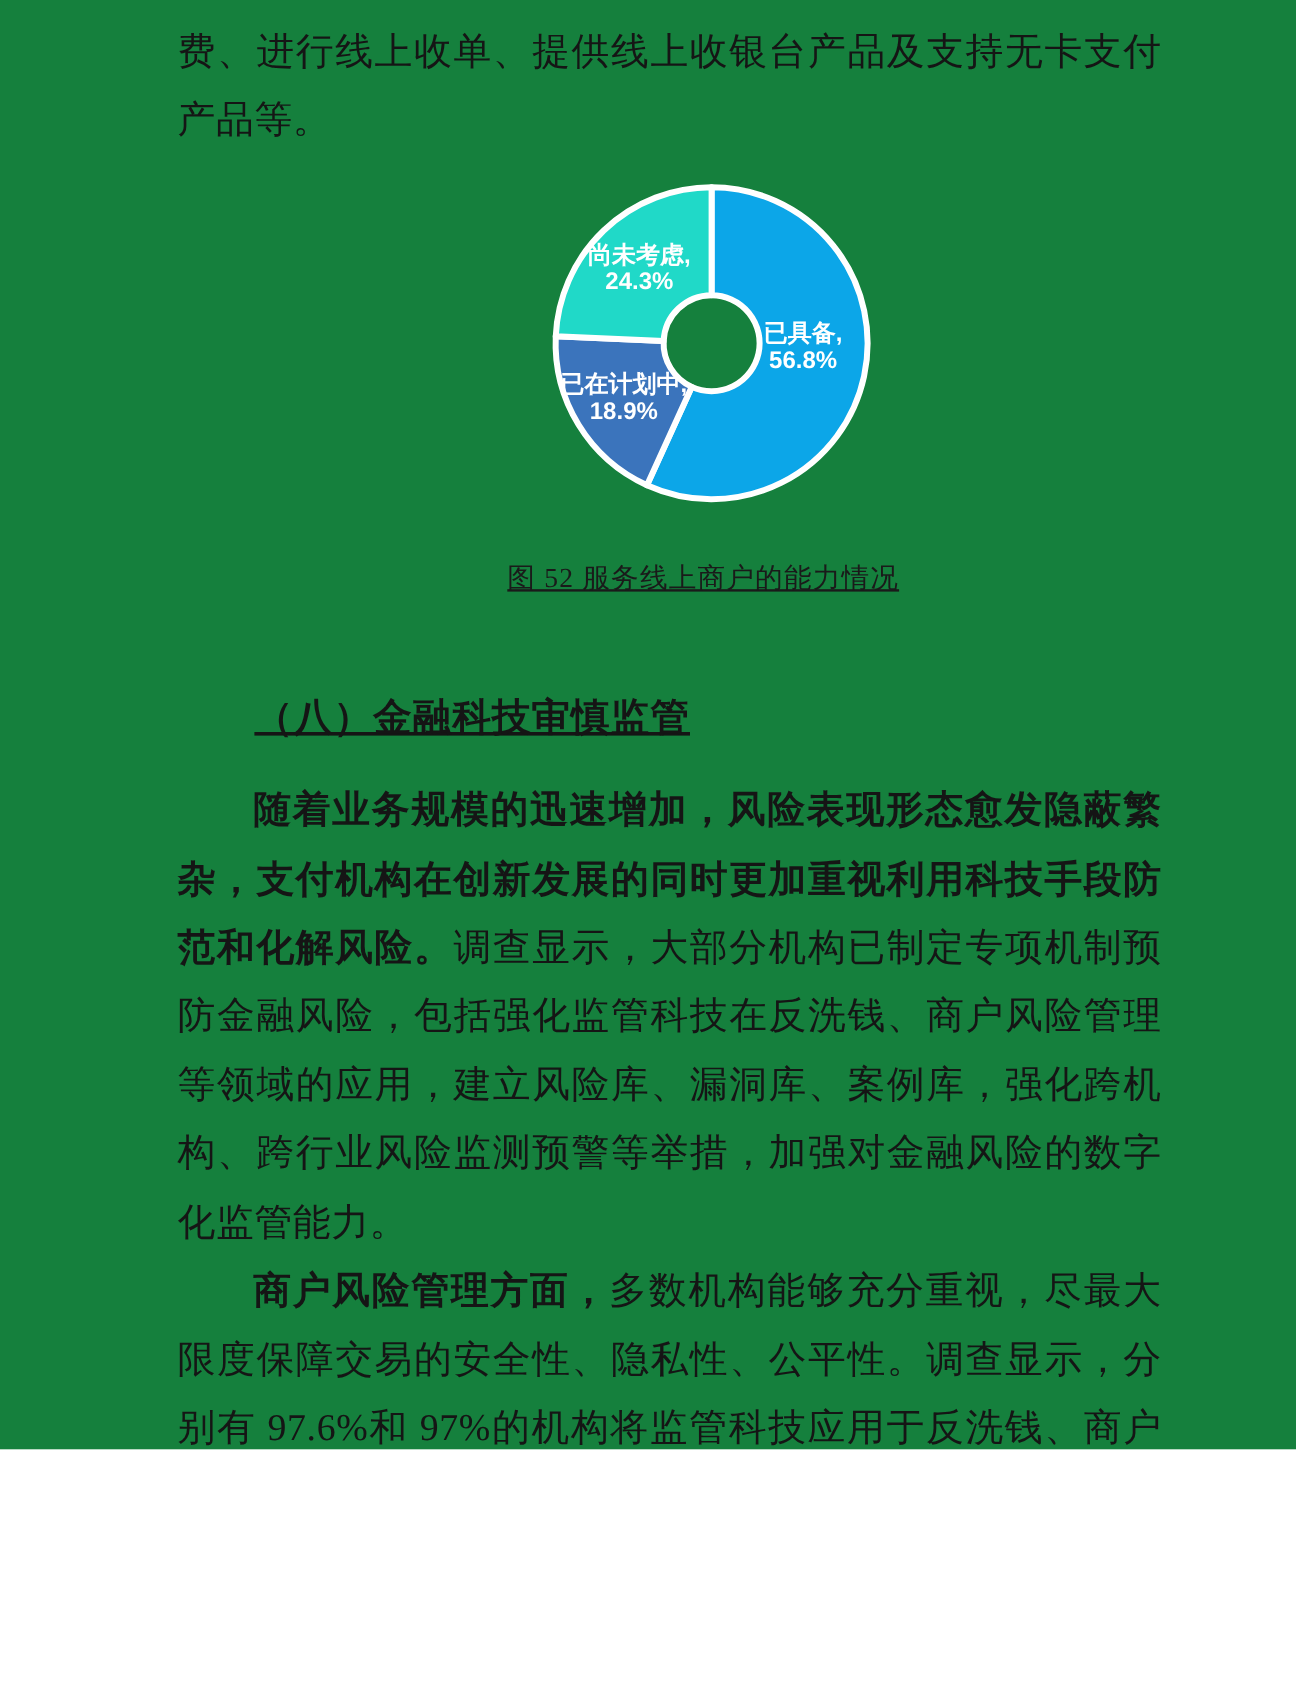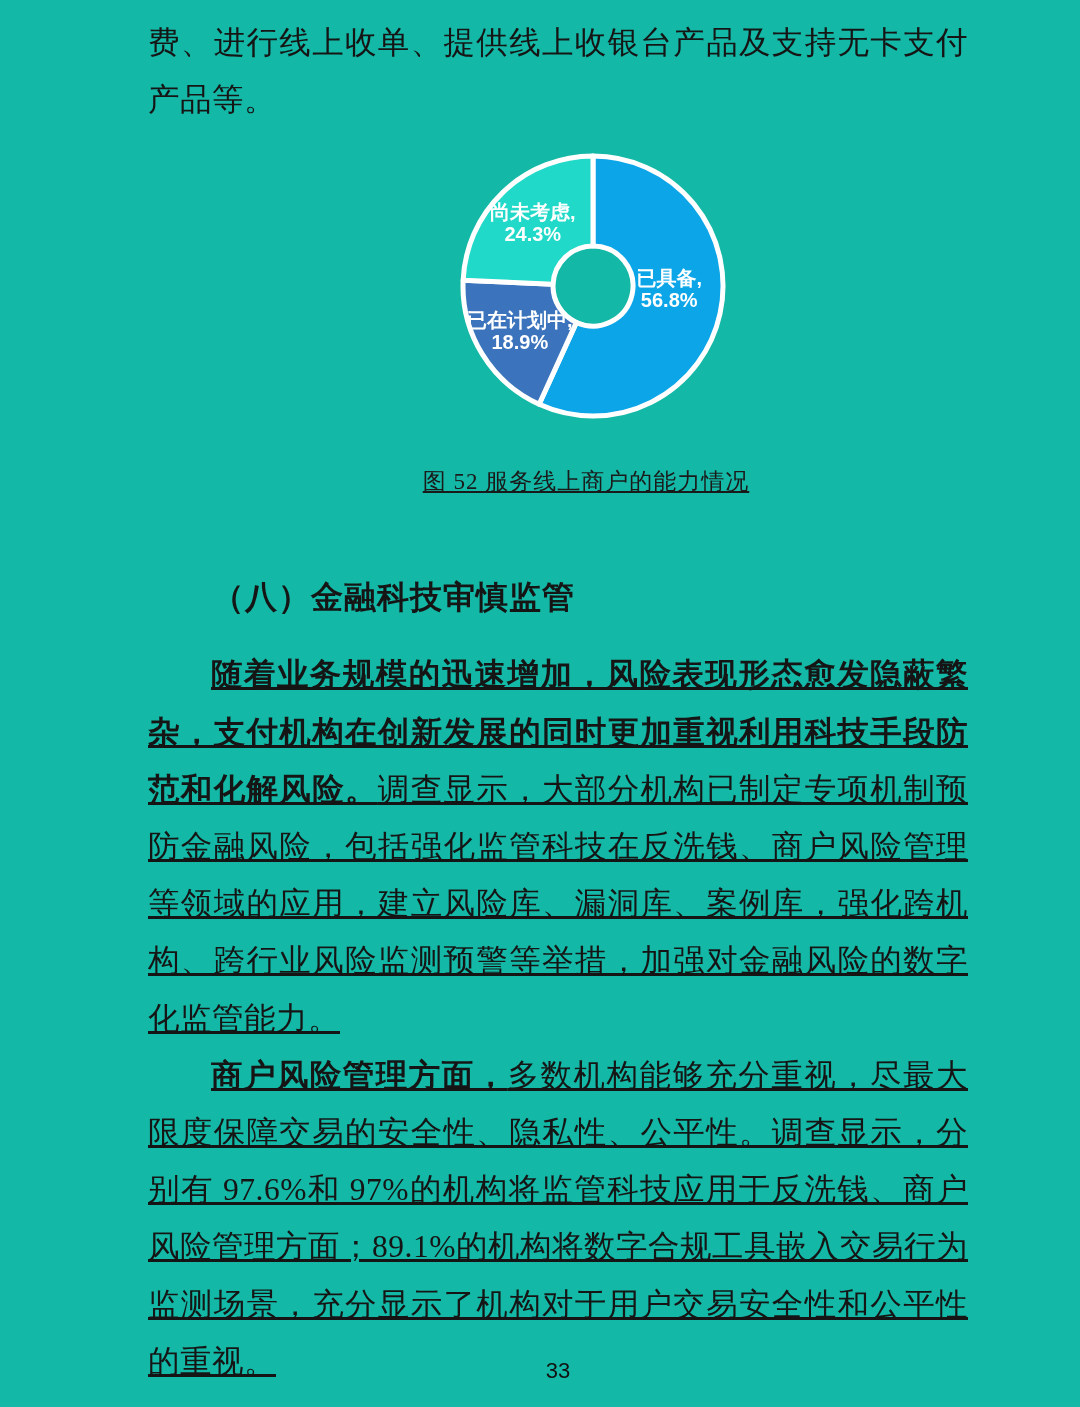--- a/index.html
+++ b/index.html
@@ -1,39 +1,39 @@
 <!DOCTYPE html>
 <html><head>
 <meta charset="utf-8">
 <style>
   html, body { margin: 0; padding: 0; background: #ffffff; }
   .page {
     position: relative;
     width: 1080px;
-    height: 1407px;
-    background: #14b8a6;
+    height: 1208px;
+    background: #15803d;
     overflow: hidden;
     font-family: "Liberation Serif", "DejaVu Serif", serif;
     color: #151515;
   }
   .content {
     position: absolute;
     left: 148px;
     top: 0;
     width: 820px;
   }
   p { margin: 0; }
   .body-para {
     font-size: 31.5px;
     line-height: 57.2px;
     text-align: justify;
     letter-spacing: 0.5px;
   }
   .body-para b { font-weight: bold; }
-  .indent { text-indent: 2em; text-decoration: underline; }
+  .indent { text-indent: 2em; }
   .top-para { padding-top: 14px; }
   .chart-wrap {
     position: relative;
     height: 312px;
     margin-top: 8px;
   }
   .chart-wrap svg {
     position: absolute;
     left: 285px;
     top: 0;
@@ -53,20 +53,21 @@
     color: #1a1a1a;
     text-decoration: underline;
   }
   .heading {
     margin-top: 78px;
     font-size: 32px;
     font-weight: bold;
     line-height: 44px;
     text-indent: 2em;
     letter-spacing: 1px;
+    text-decoration: underline;
   }
   .para2 { margin-top: 27px; }
   .page-number {
     position: absolute;
     top: 1358px;
     left: 148px;
     width: 820px;
     text-align: center;
     font-size: 22px;
     font-family: "Liberation Sans", "DejaVu Sans", sans-serif;

